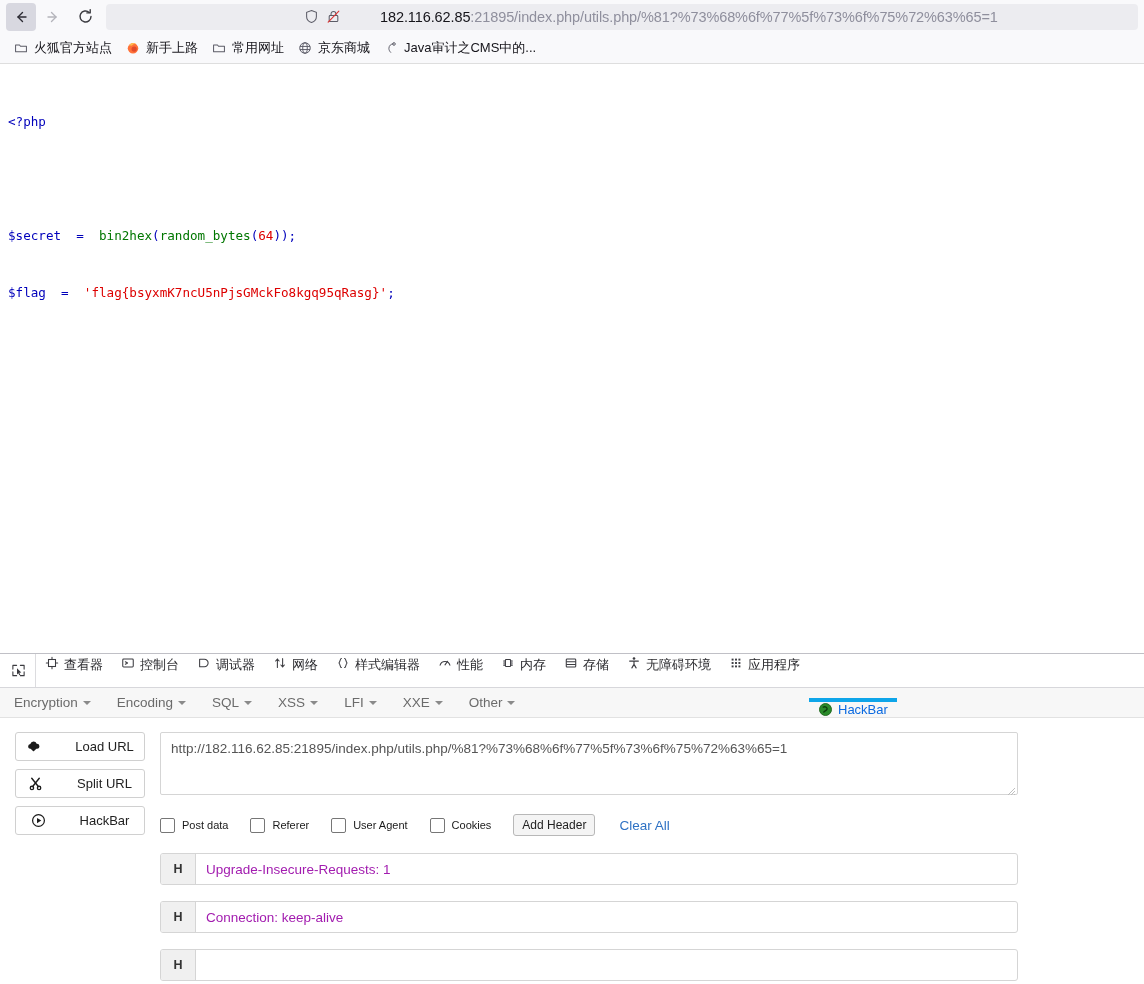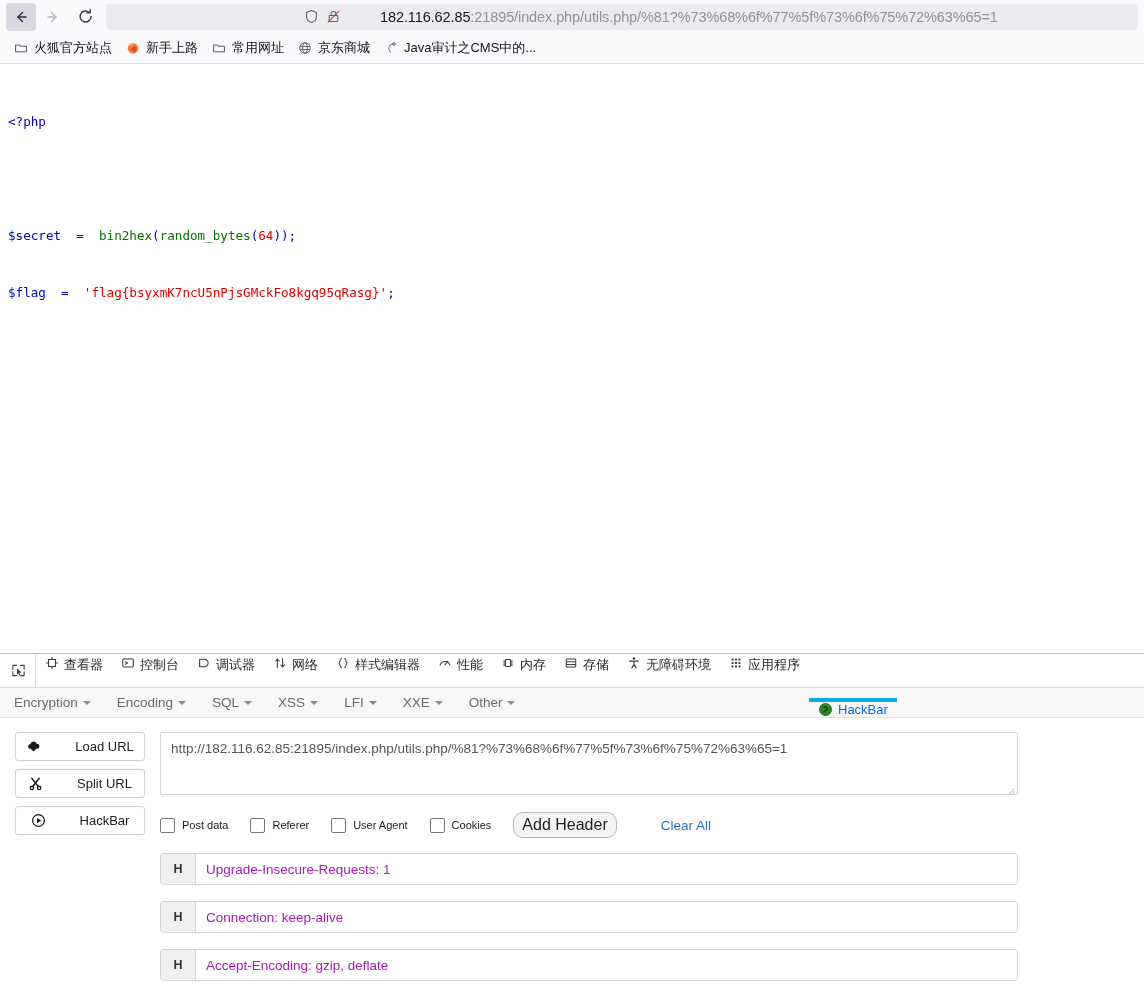--- a/index.html
+++ b/index.html
@@ -222,26 +222,26 @@
   .cb {
     width: 13px; height: 13px;
     border: 1px solid #767676;
     border-radius: 2px;
     background: #fff;
     margin-right: 7px;
     flex: 0 0 auto;
   }
   .hb-addheader {
     border: 1px solid #b8b8b8;
-    border-radius: 10px;
+    border-radius: 3px;
     background: #f4f4f4;
-    font-size: 16px;
+    font-size: 12px;
     color: #222;
     padding: 3px 8px;
-    margin-right: 44px;
+    margin-right: 24px;
     white-space: nowrap;
   }
   .hb-clearall { font-size: 13.5px; color: #2f72c4; }
 
   .hb-header-row {
     display: flex;
     align-items: stretch;
     height: 32px;
     border: 1px solid #d5d5d5;
     border-radius: 3px;
@@ -581,19 +581,18 @@
         <div class="hb-header-row">
           <div class="hk">H</div>
           <div class="hv">Upgrade-Insecure-Requests: 1</div>
         </div>
         <div class="hb-header-row">
           <div class="hk">H</div>
           <div class="hv">Connection: keep-alive</div>
         </div>
         <div class="hb-header-row">
           <div class="hk">H</div>
-          <div class="hv">Accept-Encoding: gzip, deflate</div>
         </div>
       </div>
 
     </div>
   </div>
 </div>
 
 </body></html>

